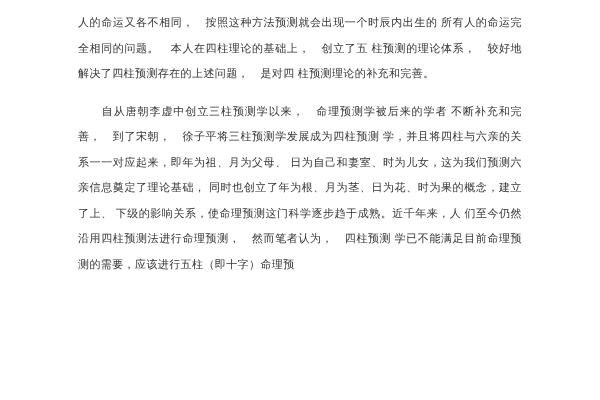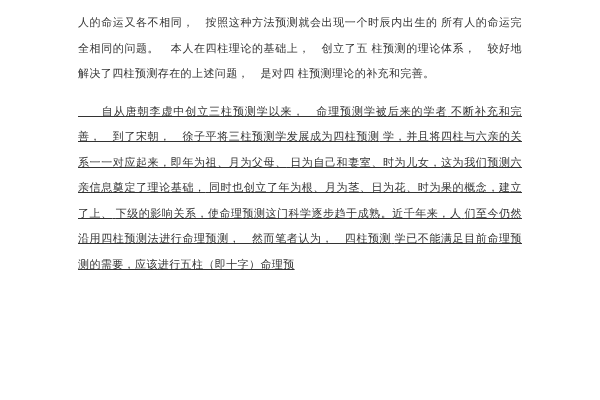--- a/index.html
+++ b/index.html
@@ -28,21 +28,20 @@
     text-justify: inter-ideograph;
     letter-spacing: 0.4px;
     color: #333333;
   }
   .para {
     margin: 0;
     text-indent: 0;
   }
   .para + .para {
     margin-top: 12px;
-    text-decoration: underline;
   }
 </style>
 </head>
 <body>
 
 <div class="page">
   <div class="body-text">
 
     <p class="para">
       <span>人的命运又各不相同，　按照这种方法预测就会出现一个时辰内出生的</span>

